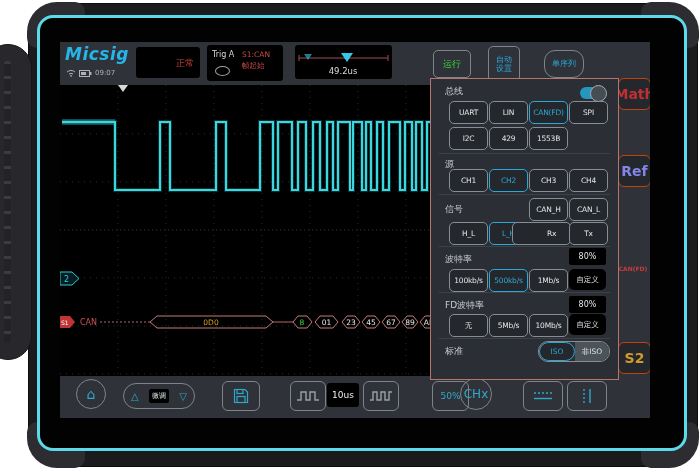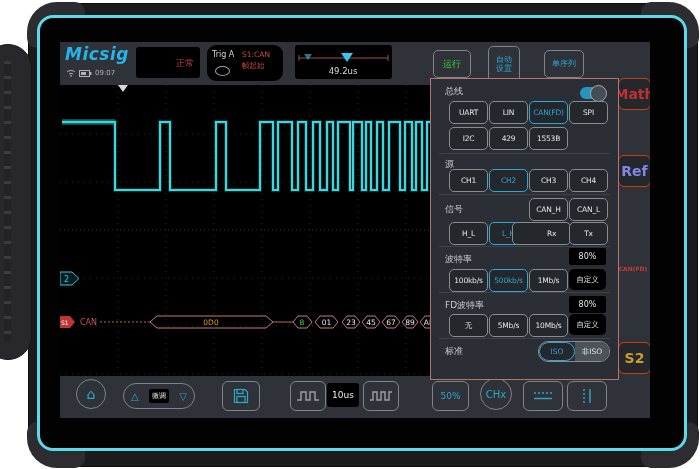--- a/index.html
+++ b/index.html
@@ -26,31 +26,31 @@
   #grid-wrap{left:0;top:43px;width:557px;height:291px;background:#000;}
   #topbar{left:0;top:0;width:590px;height:43px;}
   #bottombar{left:0;top:334px;width:590px;height:42px;}
 
   
   #logo{left:5px;top:2px;color:#25b5e8;font-size:17px;font-weight:bold;font-style:italic;letter-spacing:.5px;}
   #status-row{left:6px;top:26px;height:10px;display:flex;align-items:center;gap:3px;color:#aeb2b6;font-size:7px;}
   .blackbox{background:#000;border-radius:3px;}
   #acq-box{left:76px;top:5px;width:64px;height:31px;}
   #acq-text{position:absolute;right:6px;top:10px;color:#c43c3c;font-size:9px;text-align:center;}
-  #trig-box{left:147px;top:3px;width:76px;height:36px;border-radius:9px;}
+  #trig-box{left:147px;top:3px;width:76px;height:36px;}
   #trig-label{position:absolute;left:5px;top:5px;color:#d6d6d6;font-size:8px;}
   #trig-ellipse{position:absolute;left:8px;top:21px;width:13px;height:8px;border:1px solid #9aa0a6;border-radius:50%;}
   #trig-src{position:absolute;left:35px;top:5px;color:#c84848;font-size:7.5px;}
   #trig-cond{position:absolute;left:35px;top:16px;color:#c84848;font-size:7.5px;}
   #delay-box{left:235px;top:3px;width:97px;height:34px;}
   .tb-btn{border:1px solid #7e848c;border-radius:5px;background:transparent;color:#2ba8d8;
     display:flex;align-items:center;justify-content:center;text-align:center;font-size:9px;line-height:1.15;}
   #run-btn{left:373px;top:8px;width:36px;height:26px;color:#38d23b;}
   #auto-btn{left:428px;top:4px;width:30px;height:34px;flex-direction:column;font-size:8px;}
-  #single-btn{left:484px;top:8px;width:38px;height:26px;font-size:8px;}
+  #single-btn{left:484px;top:8px;width:38px;height:26px;font-size:8px;border-radius:11px;}
 
   
   .side-btn{border:1px solid #c2410c;border-radius:6px;display:flex;align-items:center;justify-content:center;
     font-size:14px;font-weight:bold;background:#24282d;}
   #math-btn{left:558px;top:36px;width:31px;height:30px;color:#c03030;}
   #ref-btn{left:558px;top:113px;width:31px;height:30px;color:#8585e8;}
   #s2-btn{left:558px;top:300px;width:31px;height:30px;color:#d29a2a;}
   #ch-badge{left:556px;top:223px;width:34px;height:48px;}
   #ch-badge-title{position:absolute;left:0;top:0;width:34px;text-align:center;color:#c83c3c;font-size:6px;font-weight:bold;}
   #ch-badge-box{position:absolute;left:0;top:8px;width:33px;height:39px;background:#000;border:1px solid #70757c;border-radius:3px;
@@ -79,21 +79,21 @@
   #fine-pill{left:63px;top:341px;width:72px;height:26px;border:1px solid #7e848c;border-radius:13px;
     display:flex;align-items:center;justify-content:space-between;padding:0 7px;box-sizing:border-box;}
   .tri{color:#2fa8c8;font-size:10px;}
   #fine-box{background:#000;color:#e2e5e8;font-size:7px;padding:2px 3px;border-radius:2px;}
   #save-btn{left:162px;top:339px;width:36px;height:28px;}
   #sq1-btn{left:230px;top:339px;width:34px;height:28px;}
   #tb-box{left:267px;top:341px;width:32px;height:24px;background:#000;border-radius:3px;color:#eee;font-size:9px;
     display:flex;align-items:center;justify-content:center;}
   #sq2-btn{left:303px;top:339px;width:34px;height:28px;}
   #pct50-btn{left:372px;top:339px;width:35px;height:28px;color:#2fa8c8;font-size:9px;}
-  #chx-btn{left:420px;top:336px;width:30px;height:30px;border-radius:50%;color:#2fa8c8;font-size:10px;}
+  #chx-btn{left:400px;top:336px;width:30px;height:30px;border-radius:50%;color:#2fa8c8;font-size:12px;}
   #hcur-btn{left:463px;top:339px;width:38px;height:28px;}
   #vcur-btn{left:507px;top:339px;width:38px;height:28px;}
 </style>
 </head>
 <body>
 
 <div id="stage">
   <div class="abs" id="tablet">
     <div class="abs bumper" id="bump-tl"></div>
     <div class="abs bumper" id="bump-tr"></div>

